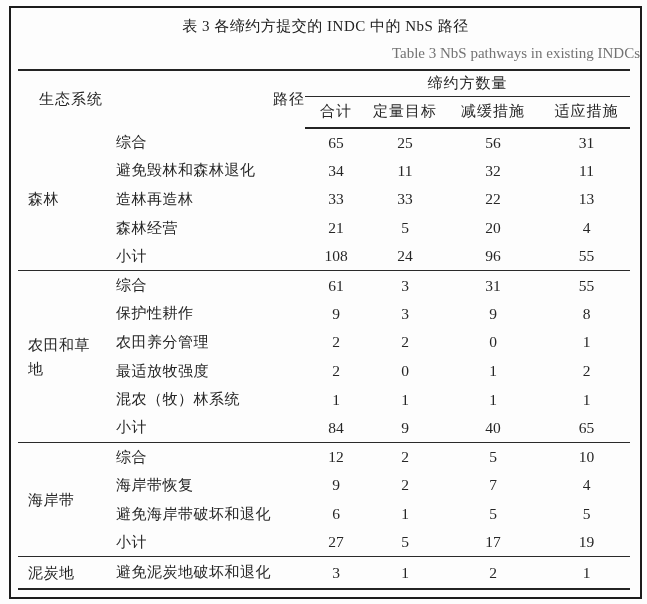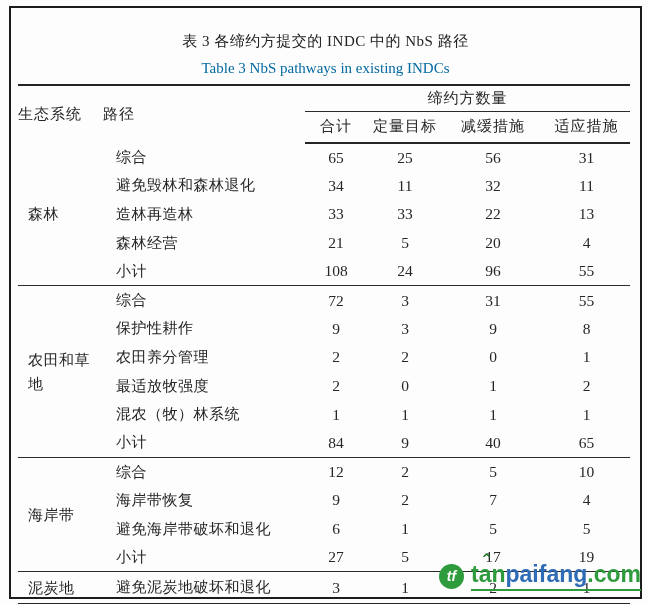--- a/index.html
+++ b/index.html
@@ -13,52 +13,52 @@
     color: #262626;
     overflow: hidden;
   }
   .frame {
     position: absolute;
     left: 9px; top: 6px; right: 5px; bottom: 5px;
     border: 2px solid #1c1c1c;
     background: #fdfdfd;
   }
   .caption-zh {
-    margin-top: 24px;
+    margin-top: 9px;
     text-align: center;
     font-size: 15px;
     letter-spacing: 0.5px;
     color: #222;
   }
   .caption-en {
     margin-top: 9px;
-    text-align: center;
+    text-align: right;
     font-size: 15px;
-    color: #0369a1;
+    color: #737373;
   }
   table.nbs {
     border-collapse: collapse;
     table-layout: fixed;
     width: 612px;
     margin: 7px 0 0 7px;
     border-top: 2px solid #242424;
     font-size: 15px;
     color: #262626;
   }
   col.c-eco  { width: 85px; }
   col.c-path { width: 202px; }
   col.c-tot  { width: 62px; }
   col.c-qua  { width: 76px; }
   col.c-mit  { width: 100px; }
   col.c-ada  { width: 87px; }
   th { font-weight: normal; margin-top: 10px; }
   thead .tr-group th { height: 26px; vertical-align: middle; }
   thead th.group-head { border-bottom: 1.5px solid #2a2a2a; text-align: center; letter-spacing: 1px; }
   thead .tr-sub th { height: 32px; vertical-align: middle; letter-spacing: 1px; border-bottom: 2px solid #242424; }
-  thead th.head-eco, thead th.head-path { text-align: left; letter-spacing: 1px; }
+  thead th.head-eco, thead th.head-path { text-align: right; letter-spacing: 1px; }
   tbody { border-bottom: 1px solid #2a2a2a; }
   tbody.last { border-bottom: 2px solid #242424; }
   tbody tr { height: 28.6px; }
   tbody.peat tr { height: 32px; margin-top: 48px; }
   td { vertical-align: middle; }
   td.eco { padding-left: 10px; vertical-align: middle; }
   .eco-label { display: inline-block; width: 66px; line-height: 24px; letter-spacing: 0.5px; }
   td.path { padding-left: 13px; letter-spacing: 0.5px; }
   td.num { text-align: center; font-size: 15.5px; }
   
@@ -171,21 +171,21 @@
           <td class="num">24</td>
           <td class="num">96</td>
           <td class="num">55</td>
         </tr>
       </tbody>
 
       <tbody>
         <tr>
           <td class="eco" rowspan="6"><span class="eco-label">农田和草地</span></td>
           <td class="path">综合</td>
-          <td class="num">72</td>
+          <td class="num">61</td>
           <td class="num">3</td>
           <td class="num">31</td>
           <td class="num">55</td>
         </tr>
         <tr>
           <td class="path">保护性耕作</td>
           <td class="num">9</td>
           <td class="num">3</td>
           <td class="num">9</td>
           <td class="num">8</td>
@@ -258,17 +258,13 @@
           <td class="path">避免泥炭地破坏和退化</td>
           <td class="num">3</td>
           <td class="num">1</td>
           <td class="num">2</td>
           <td class="num">1</td>
         </tr>
       </tbody>
     </table>
   </div>
 
-  <div class="watermark">
-    <div class="wm-icon">tf</div>
-    <div class="wm-text"><span class="wm-tan">tan</span><span class="wm-paifang">paifang</span><span class="wm-com">.com</span></div>
-  </div>
 </div>
 
 </body></html>

